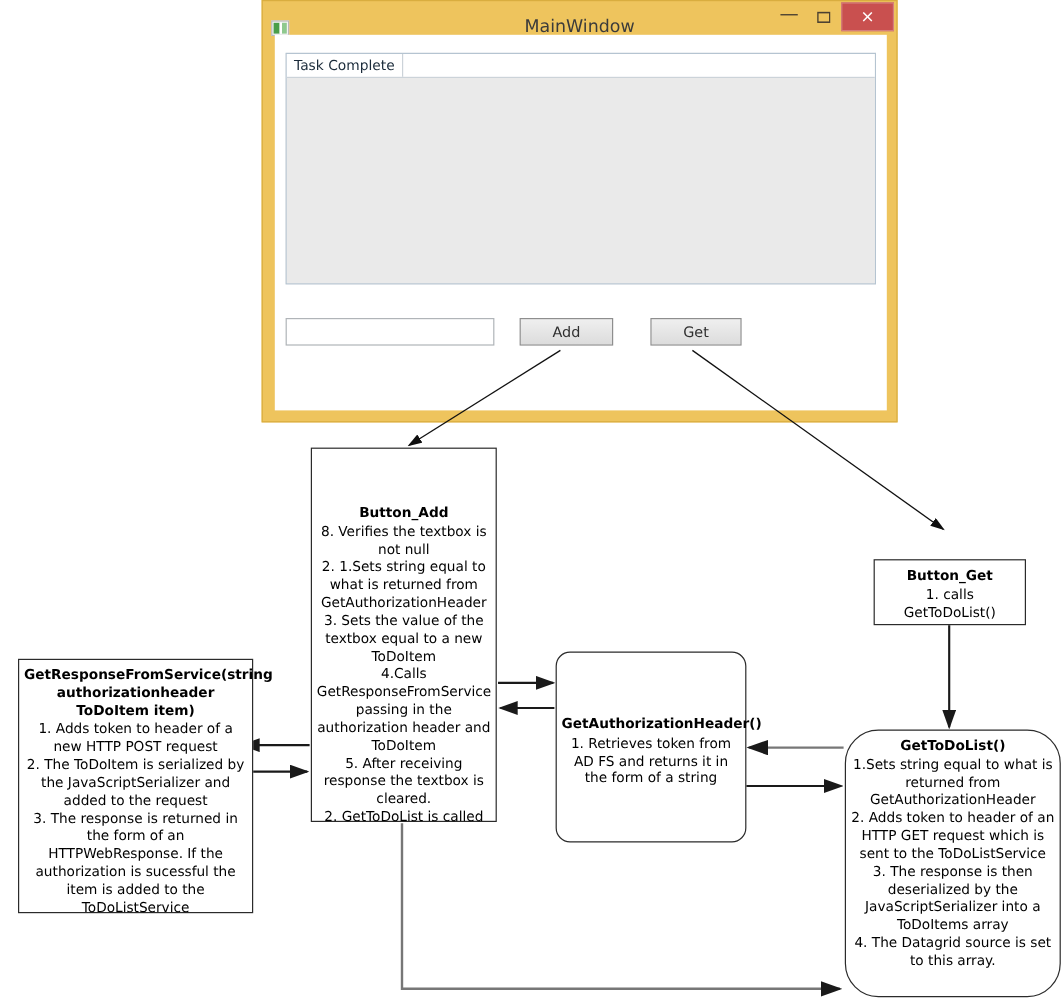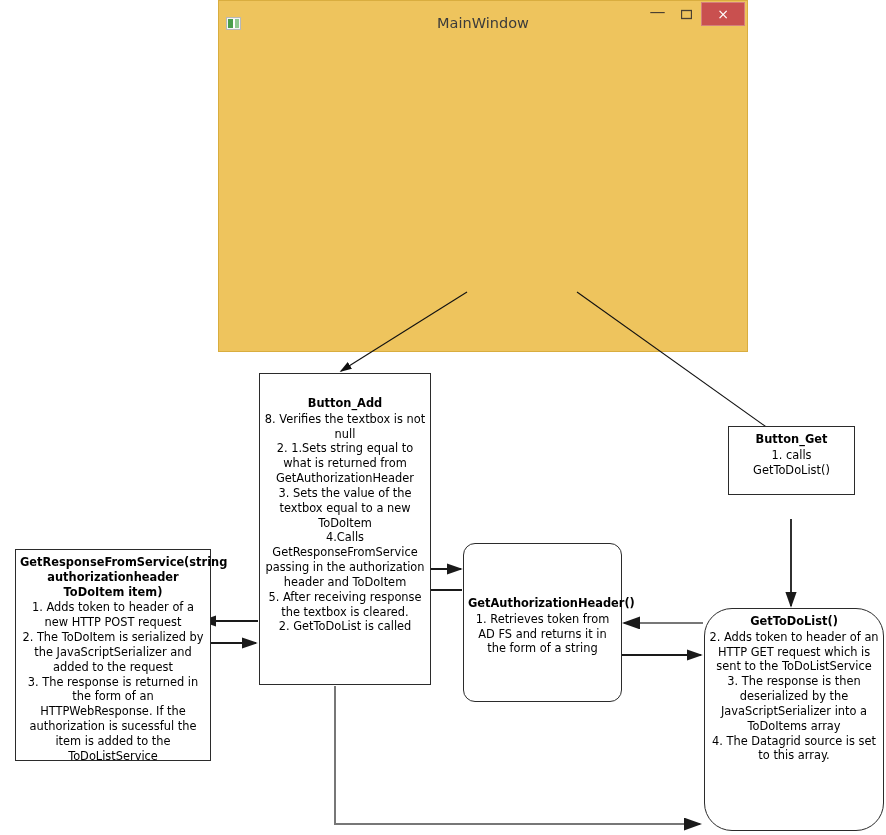--- a/index.html
+++ b/index.html
@@ -147,22 +147,22 @@
     line-height: 1.30;
     font-family: "DejaVu Sans", "Liberation Sans", sans-serif;
   }
   .flow-box .bx-title {
     font-weight: bold;
     display: block;
     margin-bottom: 1px;
   }
   .flow-box .bx-step { display: block; }
 
-  #box-button-add       { left: 259px; top: 373px; width: 172px; height: 312px; padding-top: 22px; }
-  #box-button-get       { left: 728px; top: 426px; width: 127px; height: 69px; }
+  #box-button-add       { left: 259px; top: 373px; width: 155px; height: 312px; padding-top: 46px; }
+  #box-button-get       { left: 728px; top: 466px; width: 127px; height: 55px; }
   #box-get-response     { left: 3px;   top: 549px; width: 196px; height: 212px; margin-left: 12px; }
   #box-get-auth         { left: 463px; top: 543px; width: 159px; height: 159px; padding-top: 52px; border-radius: 12px; }
   #box-get-todo-list    { left: 704px; top: 608px; width: 180px; height: 223px; border-radius: 28px; }
 </style>
 </head>
 <body>
 
 <div class="app-window">
 
   <div class="titlebar">
@@ -176,20 +176,35 @@
       <span class="win-btn min">—</span>
       <span class="win-btn max">
         <svg width="11" height="11" viewBox="0 0 11 11">
             <rect x="0.5" y="1.5" width="10" height="8" fill="none" stroke="#4a4031" stroke-width="1.3"></rect>
           </svg>
       </span>
       <span class="win-btn close">×</span>
     </span>
   </div>
 
+  <div class="win-client">
+
+    <div class="datagrid">
+      <div class="dg-header">
+        <span class="dg-col">Task Complete</span>
+      </div>
+      <div class="dg-body"></div>
+    </div>
+
+    <input class="wpf-textbox" type="text" placeholder="" style="">
+
+    <div class="wpf-button" id="btn-add">Add</div>
+    <div class="wpf-button" id="btn-get">Get</div>
+
+  </div>
 </div>
 
 <svg id="arrow-layer">
   <defs>
     <marker id="ah" markerWidth="9" markerHeight="9" refX="8" refY="3.2" orient="auto" markerUnits="strokeWidth">
       <path d="M0,0 L9,3.2 L0,6.4 z" fill="#1a1a1a"></path>
     </marker>
     <marker id="ah-thin" markerWidth="11" markerHeight="11" refX="9.5" refY="3.6" orient="auto" markerUnits="strokeWidth">
       <path d="M0,0 L11,3.6 L0,7.2 z" fill="#0f0f0f"></path>
     </marker>
@@ -238,16 +253,17 @@
   <span class="bx-step">3. The response is returned in the form of an HTTPWebResponse.  If the authorization is sucessful the item is added to the ToDoListService</span>
 </div>
 
 <div class="flow-box" id="box-get-auth">
   <span class="bx-title">GetAuthorizationHeader()</span>
   <span class="bx-step">1. Retrieves token from AD FS and returns it in the form of a string</span>
 </div>
 
 <div class="flow-box" id="box-get-todo-list">
   <span class="bx-title">GetToDoList()</span>
+  <span class="bx-step">1.Sets string equal to what is returned from GetAuthorizationHeader</span>
   <span class="bx-step">2. Adds token to header of an HTTP GET request which is sent to the ToDoListService</span>
   <span class="bx-step">3.  The response is then deserialized by the JavaScriptSerializer into a ToDoItems array</span>
   <span class="bx-step">4.  The Datagrid source is set to this array.</span>
 </div>
 
 </body></html>

